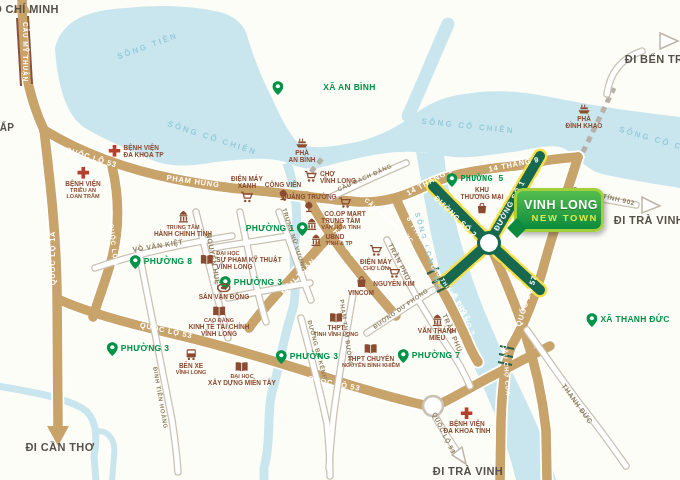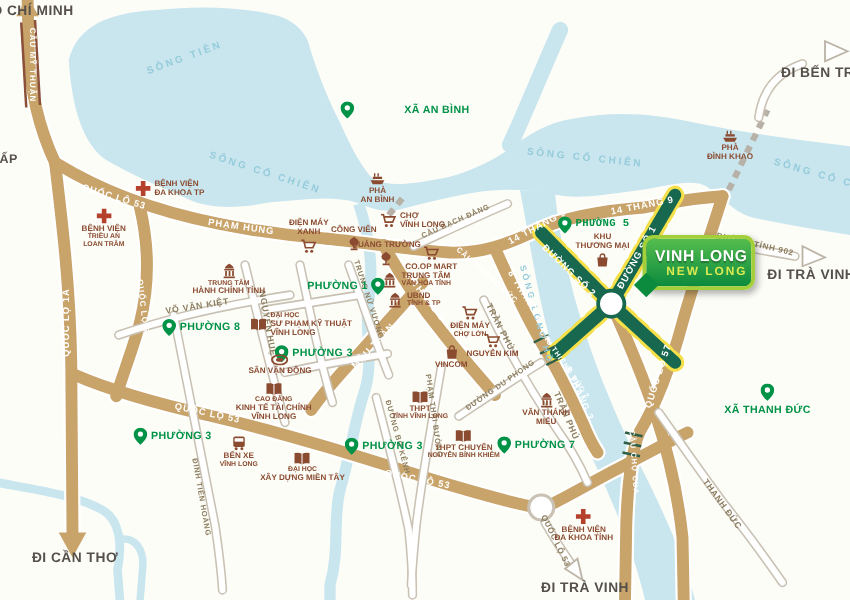--- a/index.html
+++ b/index.html
@@ -275,21 +275,21 @@
       </div>
       <div class="lbl place" style="left: 429px; top: 356px; transform: translate(-50%, -50%) rotate(0deg);">
         <span class="icn">
           <svg width="11" height="14" viewBox="0 0 12 15">
             <path d="M6 0C2.7 0 0 2.6 0 5.8 0 10 6 15 6 15s6-5 6-9.2C12 2.6 9.3 0 6 0z" fill="#009247"></path>
             <circle cx="6" cy="5.6" r="2.3" fill="#fff"></circle>
           </svg>
         </span>
         <span>PHƯỜNG 7</span>
       </div>
-      <div class="lbl place" style="left: 614px; top: 320px; transform: translate(-50%, -50%) rotate(0deg); flex-direction: column;">
+      <div class="lbl place" style="left: 628px; top: 320px; transform: translate(-50%, -50%) rotate(0deg);">
         <span class="icn">
           <svg width="11" height="14" viewBox="0 0 12 15">
             <path d="M6 0C2.7 0 0 2.6 0 5.8 0 10 6 15 6 15s6-5 6-9.2C12 2.6 9.3 0 6 0z" fill="#009247"></path>
             <circle cx="6" cy="5.6" r="2.3" fill="#fff"></circle>
           </svg>
         </span>
         <span>XÃ THANH ĐỨC</span>
       </div>
       <div class="lbl poi row" style="left: 136px; top: 151px; transform: translate(-50%, -50%) rotate(0deg);">
         <span class="icn">
@@ -604,16 +604,16 @@
         <div class="lines">
           <div>PHÀ</div>
           <div>ĐÌNH KHAO</div>
         </div>
       </div>
     </div>
 
 <div class="billboard" style="left:514px;top:188px;">
   <div class="tail"></div>
   <div class="bb-l1">VINH LONG</div>
-  <div class="bb-l2">NEW LONG</div>
+  <div class="bb-l2">NEW TOWN</div>
 </div>
 
 </div>
 
 </body></html>

